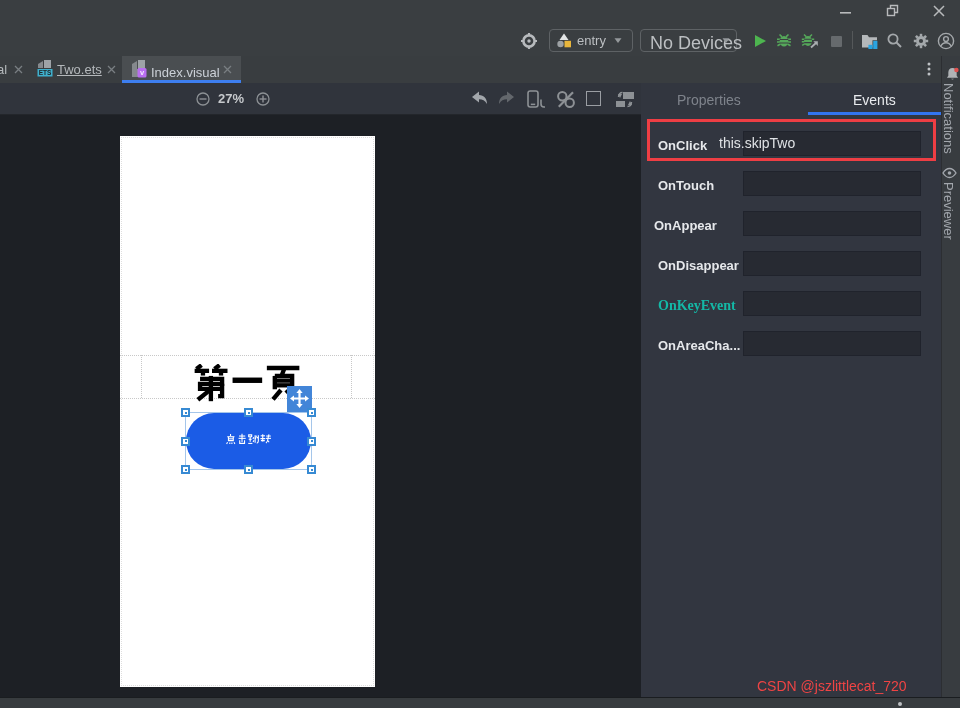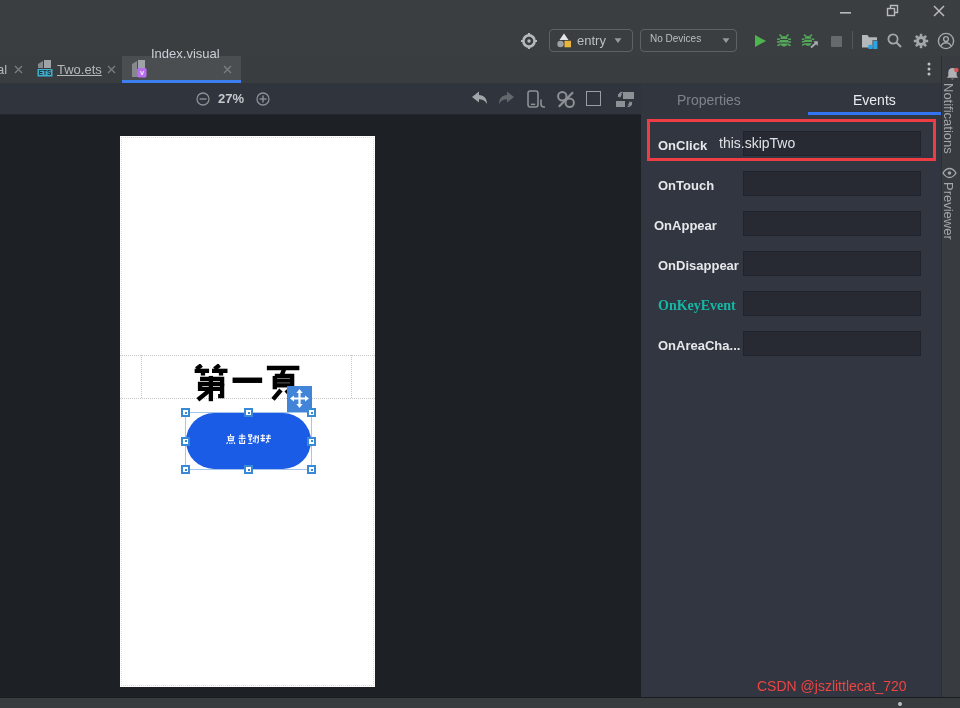--- a/index.html
+++ b/index.html
@@ -31,21 +31,21 @@
   <path d="M8 1.5 L12.5 8 H3.5 Z" fill="#e3e5e6"></path>
   <circle cx="4.5" cy="12" r="3.2" fill="#9da1a4"></circle>
   <rect x="8.5" y="8.8" width="6.5" height="6.5" fill="#e8b63c"></rect>
 </svg>
 <div class="abs" style="left:577px;top:33px;font-size:13px;color:#bcbfc2;">entry</div>
 <svg class="abs" style="left:613px;top:37px;" width="10" height="7" viewBox="0 0 10 7">
     <path d="M1.5 1.2 L8.5 1.2 L5 6 Z" fill="#95999c"></path>
   </svg>
 
 <div class="abs" style="left:640px;top:29px;width:95px;height:21px;border:1px solid #5e6265;border-radius:4px;"></div>
-<div class="abs" style="left:650px;top:33px;font-size:10px;color:#bcbfc2;">No Devices</div>
+<div class="abs" style="left:650px;top:33px;font-size:18px;color:#bcbfc2;">No Devices</div>
 <svg class="abs" style="left:721px;top:37px;" width="10" height="7" viewBox="0 0 10 7">
     <path d="M1.5 1.2 L8.5 1.2 L5 6 Z" fill="#95999c"></path>
   </svg>
 
 <svg class="abs" style="left:752px;top:33px;" width="16" height="16" viewBox="0 0 16 16">
   <path d="M3 2 L14 8 L3 14 Z" fill="#4db54f"></path>
 </svg>
 
 <svg class="abs" style="left:776px;top:33px;" width="16" height="16" viewBox="0 0 16 16">
   <g stroke="#55a85a" stroke-width="1.6" fill="none">
@@ -129,21 +129,21 @@
     <path d="M2 2 L9 9 M9 2 L2 9" stroke="#797e82" stroke-width="1.3"></path>
   </svg>
 
 <svg class="abs" style="left:130px;top:59px;" width="17" height="19" viewBox="0 0 17 19">
   <rect x="8" y="1" width="7" height="9" fill="#9ea3a7"></rect>
   <path d="M2 5 L7 2 V10 H2 Z" fill="#85898d"></path>
   <rect x="2" y="10" width="6" height="8" fill="#85898d"></rect>
   <rect x="7.5" y="9" width="9" height="9.5" rx="1.5" fill="#b96ef0"></rect>
   <text x="12" y="16.4" font-size="7.5" font-weight="bold" fill="#f2e8fc" text-anchor="middle" font-family="Liberation Sans">v</text>
 </svg>
-<div class="abs" style="left:151px;top:46px;font-size:13px;color:#ccd1d8;">Index.visual</div>
+<div class="abs" style="left:151px;top:65px;font-size:13px;color:#ccd1d8;">Index.visual</div>
 <svg class="abs" style="left:222px;top:64px;" width="11" height="11" viewBox="0 0 11 11">
     <path d="M2 2 L9 9 M9 2 L2 9" stroke="#797e82" stroke-width="1.3"></path>
   </svg>
 
 <svg class="abs" style="left:925px;top:61px;" width="8" height="16" viewBox="0 0 8 16">
   <circle cx="4" cy="3" r="1.5" fill="#bfc2c5"></circle>
     <circle cx="4" cy="8" r="1.5" fill="#bfc2c5"></circle>
     <circle cx="4" cy="13" r="1.5" fill="#bfc2c5"></circle>
 </svg>
 

